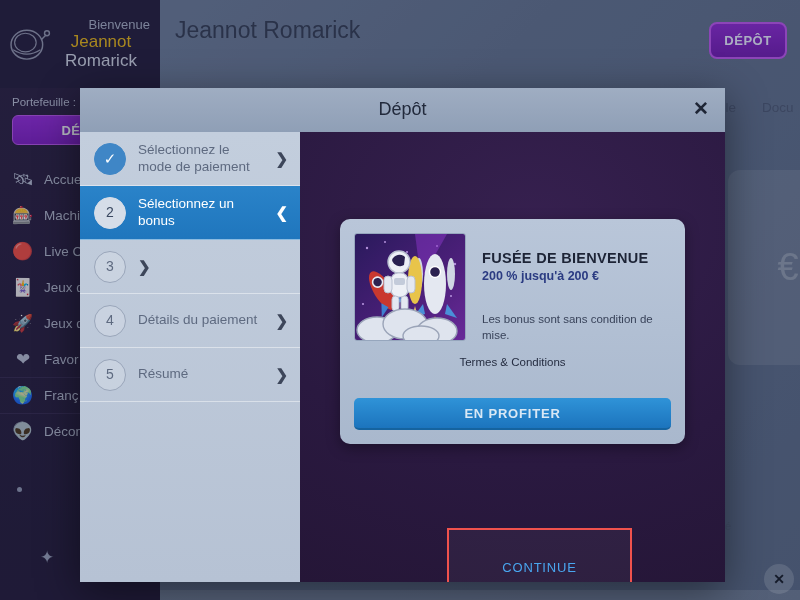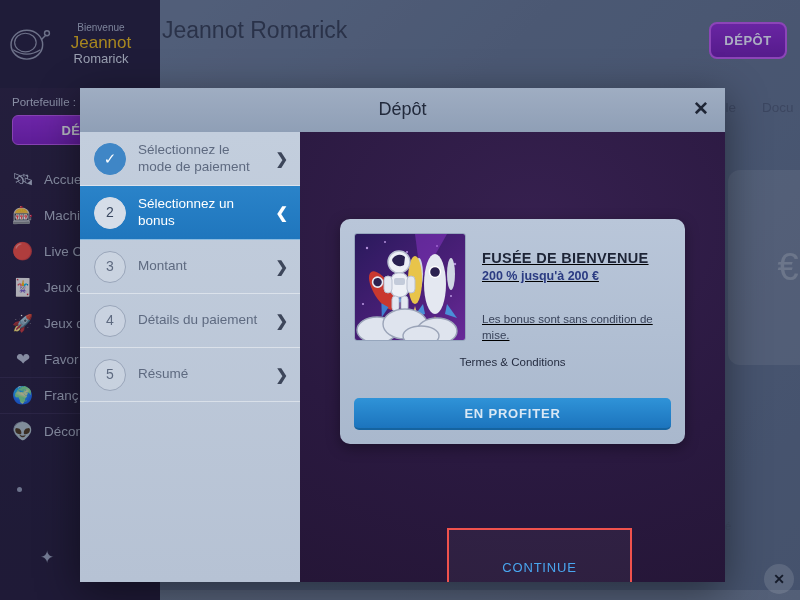--- a/index.html
+++ b/index.html
@@ -22,21 +22,21 @@
     background:linear-gradient(180deg,#231536 0%,#1d1130 60%,#1a0f2c 100%);
     overflow:hidden;
   }
   #profile-block{
     height:88px; background:#1b1230;
     display:flex; align-items:center; padding:0 10px 0 6px;
     position:relative;
   }
   #helmet-icon{ width:46px; height:46px; flex:0 0 46px; opacity:.75; }
   #profile-text{ flex:1; text-align:center; color:#c2c6d6; line-height:1.12; }
-  #profile-greeting{ font-size:10px; color:#a7adc2; }
+  #profile-greeting{ font-size:13px; color:#a7adc2;text-align:right; }
   #profile-name{ font-size:17px; color:#eab308; }
 
   #wallet-row{
     padding:8px 10px 0 12px; color:#b9bdd0; font-size:11.5px;
   }
   #deposit-side-btn{
     margin:7px 10px 0 12px; height:30px; border-radius:6px;
     background:linear-gradient(180deg,#9020d8 0%,#7a13be 100%);
     border:1px solid #b84ce8;
     color:#fff; font-size:13px; font-weight:bold; letter-spacing:.6px;
@@ -52,21 +52,21 @@
   .nav-ic{ width:22px; font-size:17px; line-height:1; text-align:center; flex:0 0 22px; }
 
   .deco-dot{ position:absolute; background:#8e94ac; border-radius:50%; }
   #deco-dot-1{ left:17px; top:487px; width:5px; height:5px; }
   #deco-star{
     position:absolute; left:40px; top:549px; color:#9aa0b8; font-size:17px; line-height:1;
   }
 
   
   #bg-title{
-    position:absolute; left:162px; top:17px;
+    position:absolute; left:175px; top:17px;
     font-size:23px; color:#2b3348;
   }
   #bg-deposit-btn{
     position:absolute; right:13px; top:22px; width:78px; height:37px;
     border-radius:8px;
     background:linear-gradient(180deg,#8a1fcf 0%,#6d10ad 100%);
     border:2px solid #c050f0;
     color:#eef; font-size:13px; font-weight:bold; letter-spacing:.5px;
     display:flex; align-items:center; justify-content:center;
   }
@@ -154,21 +154,21 @@
     background:radial-gradient(120% 90% at 55% 20%,#36204f 0%,#2a1940 60%,#251637 100%);
   }
 
   
   #bonus-card{
     position:absolute; left:40px; top:87px; width:345px; height:225px;
     border-radius:10px;
     background:linear-gradient(180deg,#b9c6d9 0%,#a9b8cd 100%);
     box-shadow:0 4px 14px rgba(0,0,0,.35);
   }
-  #bonus-top{ display:flex; padding:14px 14px 0 14px; gap:16px;text-decoration:underline; }
+  #bonus-top{ display:flex; padding:14px 14px 0 14px; gap:16px; }
   #bonus-thumb{
     width:112px; height:108px; flex:0 0 112px; border-radius:3px;
     overflow:hidden; border:1px solid #96a6bd;
   }
   #bonus-info{ flex:1; padding-top:17px; }
   #bonus-title{ font-size:14.5px; font-weight:bold; color:#1d2436; letter-spacing:.3px; }
   #bonus-sub{ font-size:12.5px; font-weight:bold; color:#2b3b82; margin-top:3px; }
   #bonus-desc{ font-size:11.5px; color:#39435a; margin-top:29px; line-height:1.35; }
   #bonus-terms{
     text-align:center; font-size:11.5px; color:#252d41; margin-top:13px;
@@ -224,21 +224,21 @@
       <svg id="helmet-icon" viewBox="0 0 64 64">
         <ellipse cx="29" cy="33" rx="22" ry="20" fill="none" stroke="#b9bed2" stroke-width="2"></ellipse>
         <ellipse cx="27" cy="30" rx="15" ry="13" fill="none" stroke="#b9bed2" stroke-width="1.6"></ellipse>
         <path d="M49 26 L56 19" stroke="#b9bed2" stroke-width="2" fill="none"></path>
         <circle cx="57" cy="17" r="3.4" fill="none" stroke="#b9bed2" stroke-width="2"></circle>
         <path d="M10 40 q19 12 38 0" fill="none" stroke="#b9bed2" stroke-width="1.6"></path>
       </svg>
       <div id="profile-text">
         <div id="profile-greeting">Bienvenue</div>
         <div id="profile-name">Jeannot</div>
-        <div id="profile-name2" style="font-size:13px;color:#d3d7e4;">Romarick</div>
+        <div id="profile-name2" style="font-size:17px;color:#d3d7e4;">Romarick</div>
       </div>
     </div>
 
     <div id="wallet-row">Portefeuille :</div>
     <div id="deposit-side-btn">DÉPÔ</div>
 
     <div id="nav-list">
       <div class="nav-item">
         <span class="nav-ic">🛰</span>
         <span>Accue</span>
@@ -298,21 +298,20 @@
       </div>
 
       <div class="step active">
         <span class="bubble">2</span>
         <span class="label">Sélectionnez un bonus</span>
         <span class="chev">❮</span>
       </div>
 
       <div class="step">
         <span class="bubble">3</span>
-        <span class="label">Montant</span>
         <span class="chev">❯</span>
       </div>
 
       <div class="step">
         <span class="bubble">4</span>
         <span class="label">Détails du paiement</span>
         <span class="chev">❯</span>
       </div>
 
       <div class="step">

